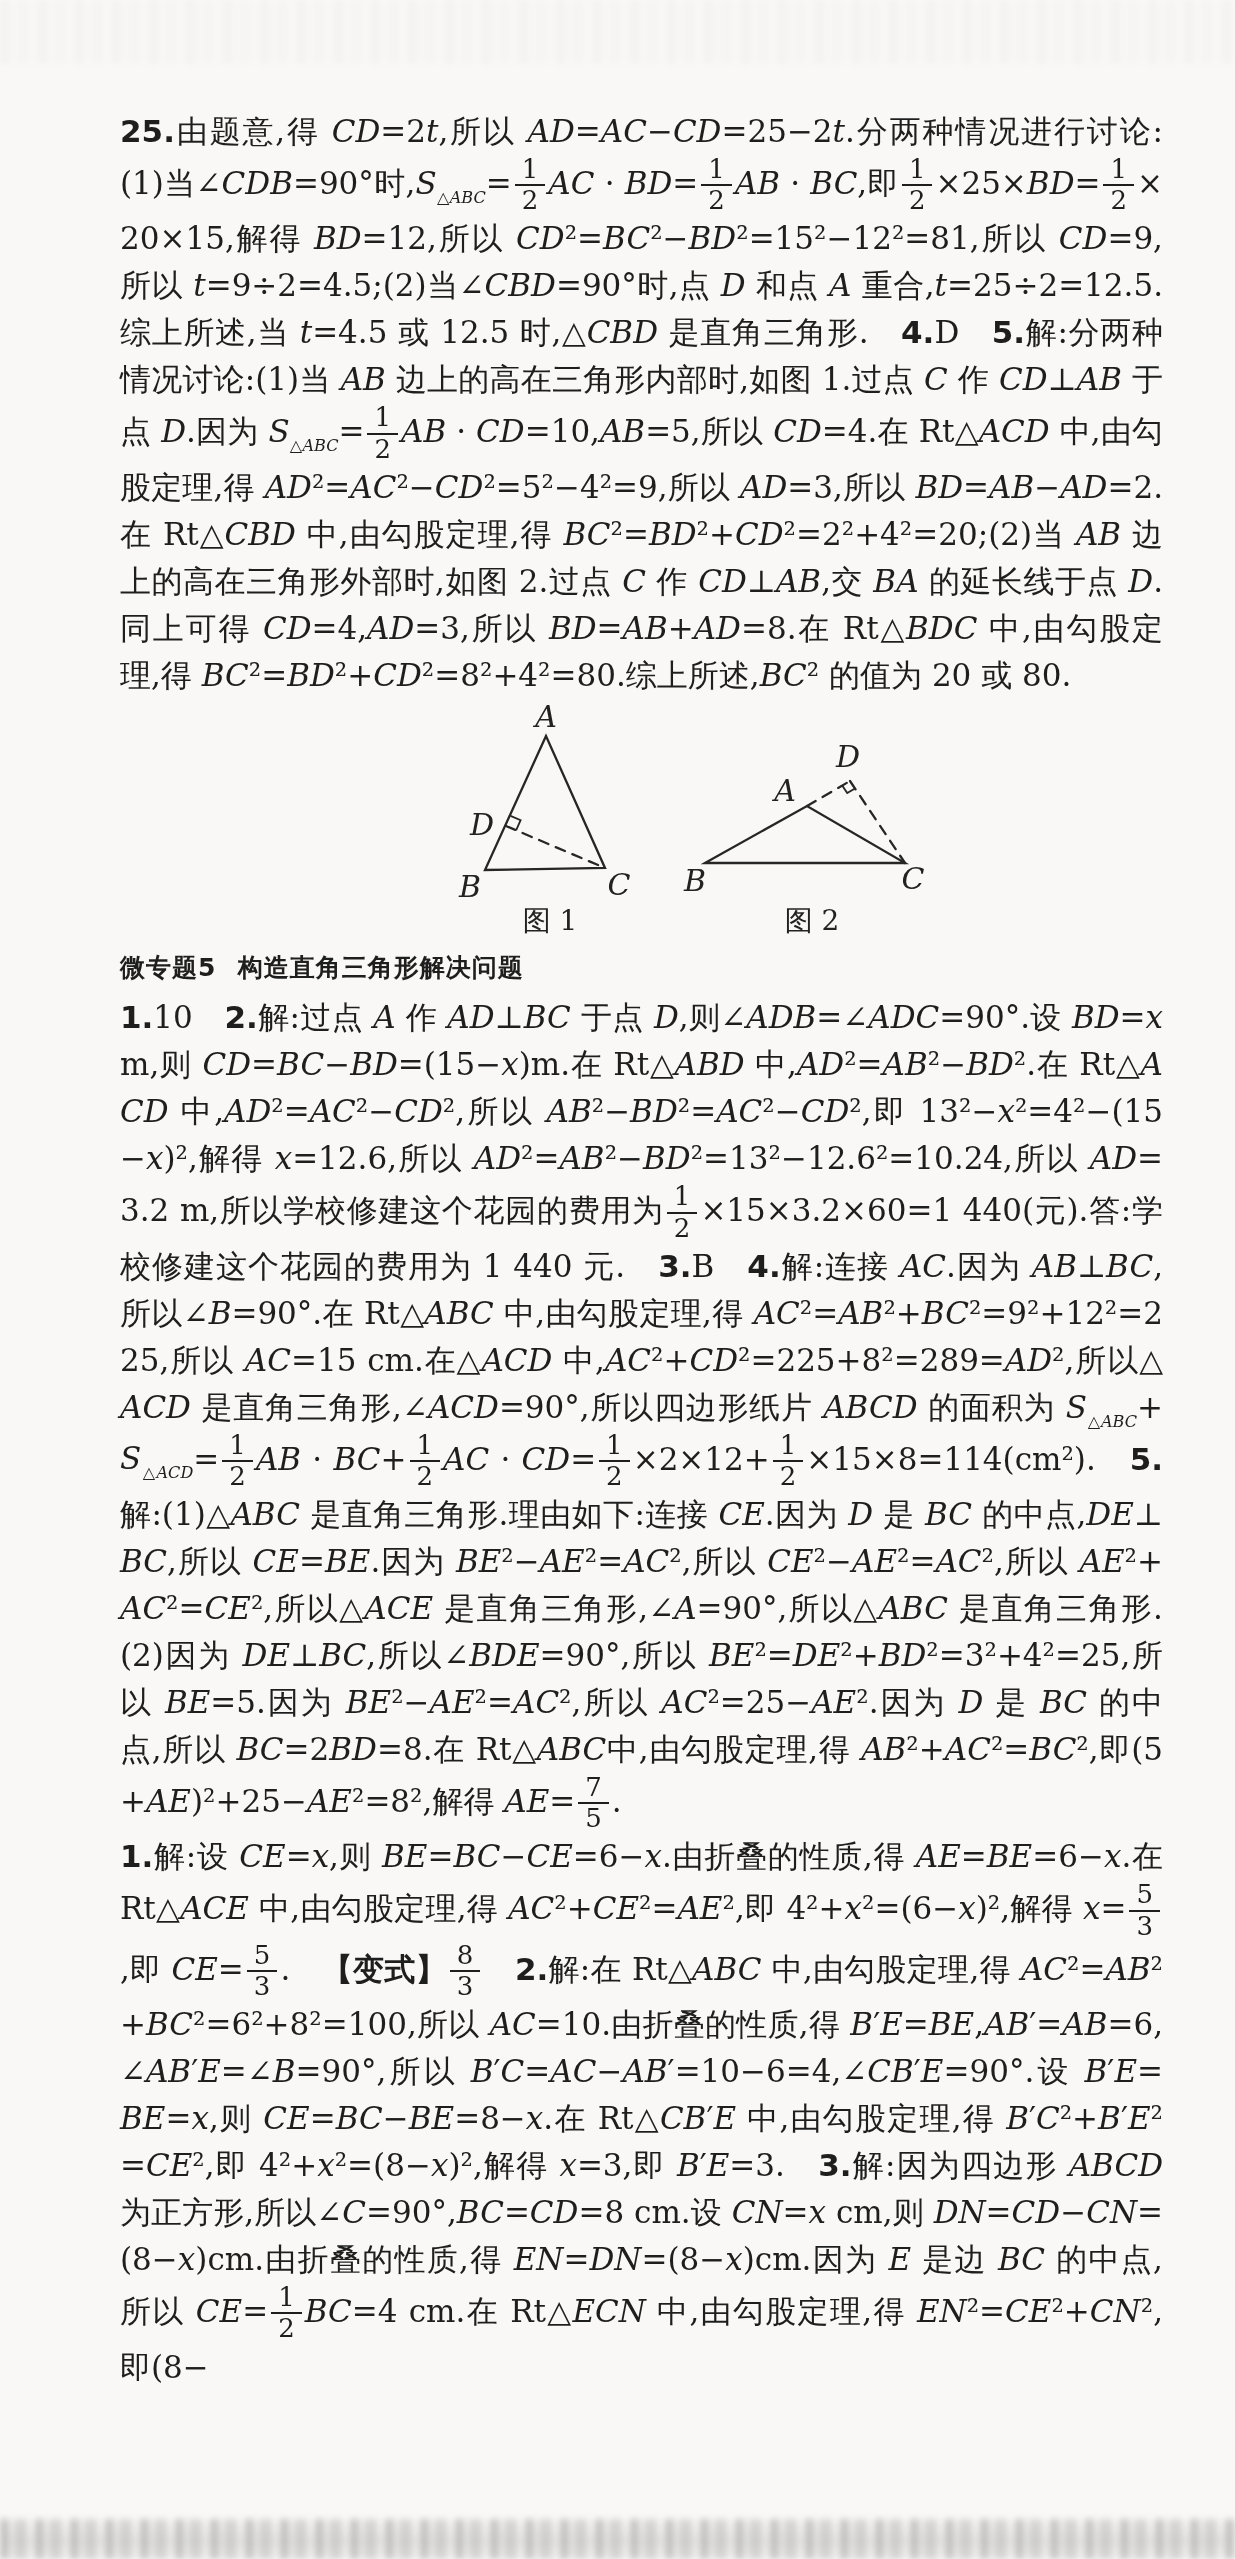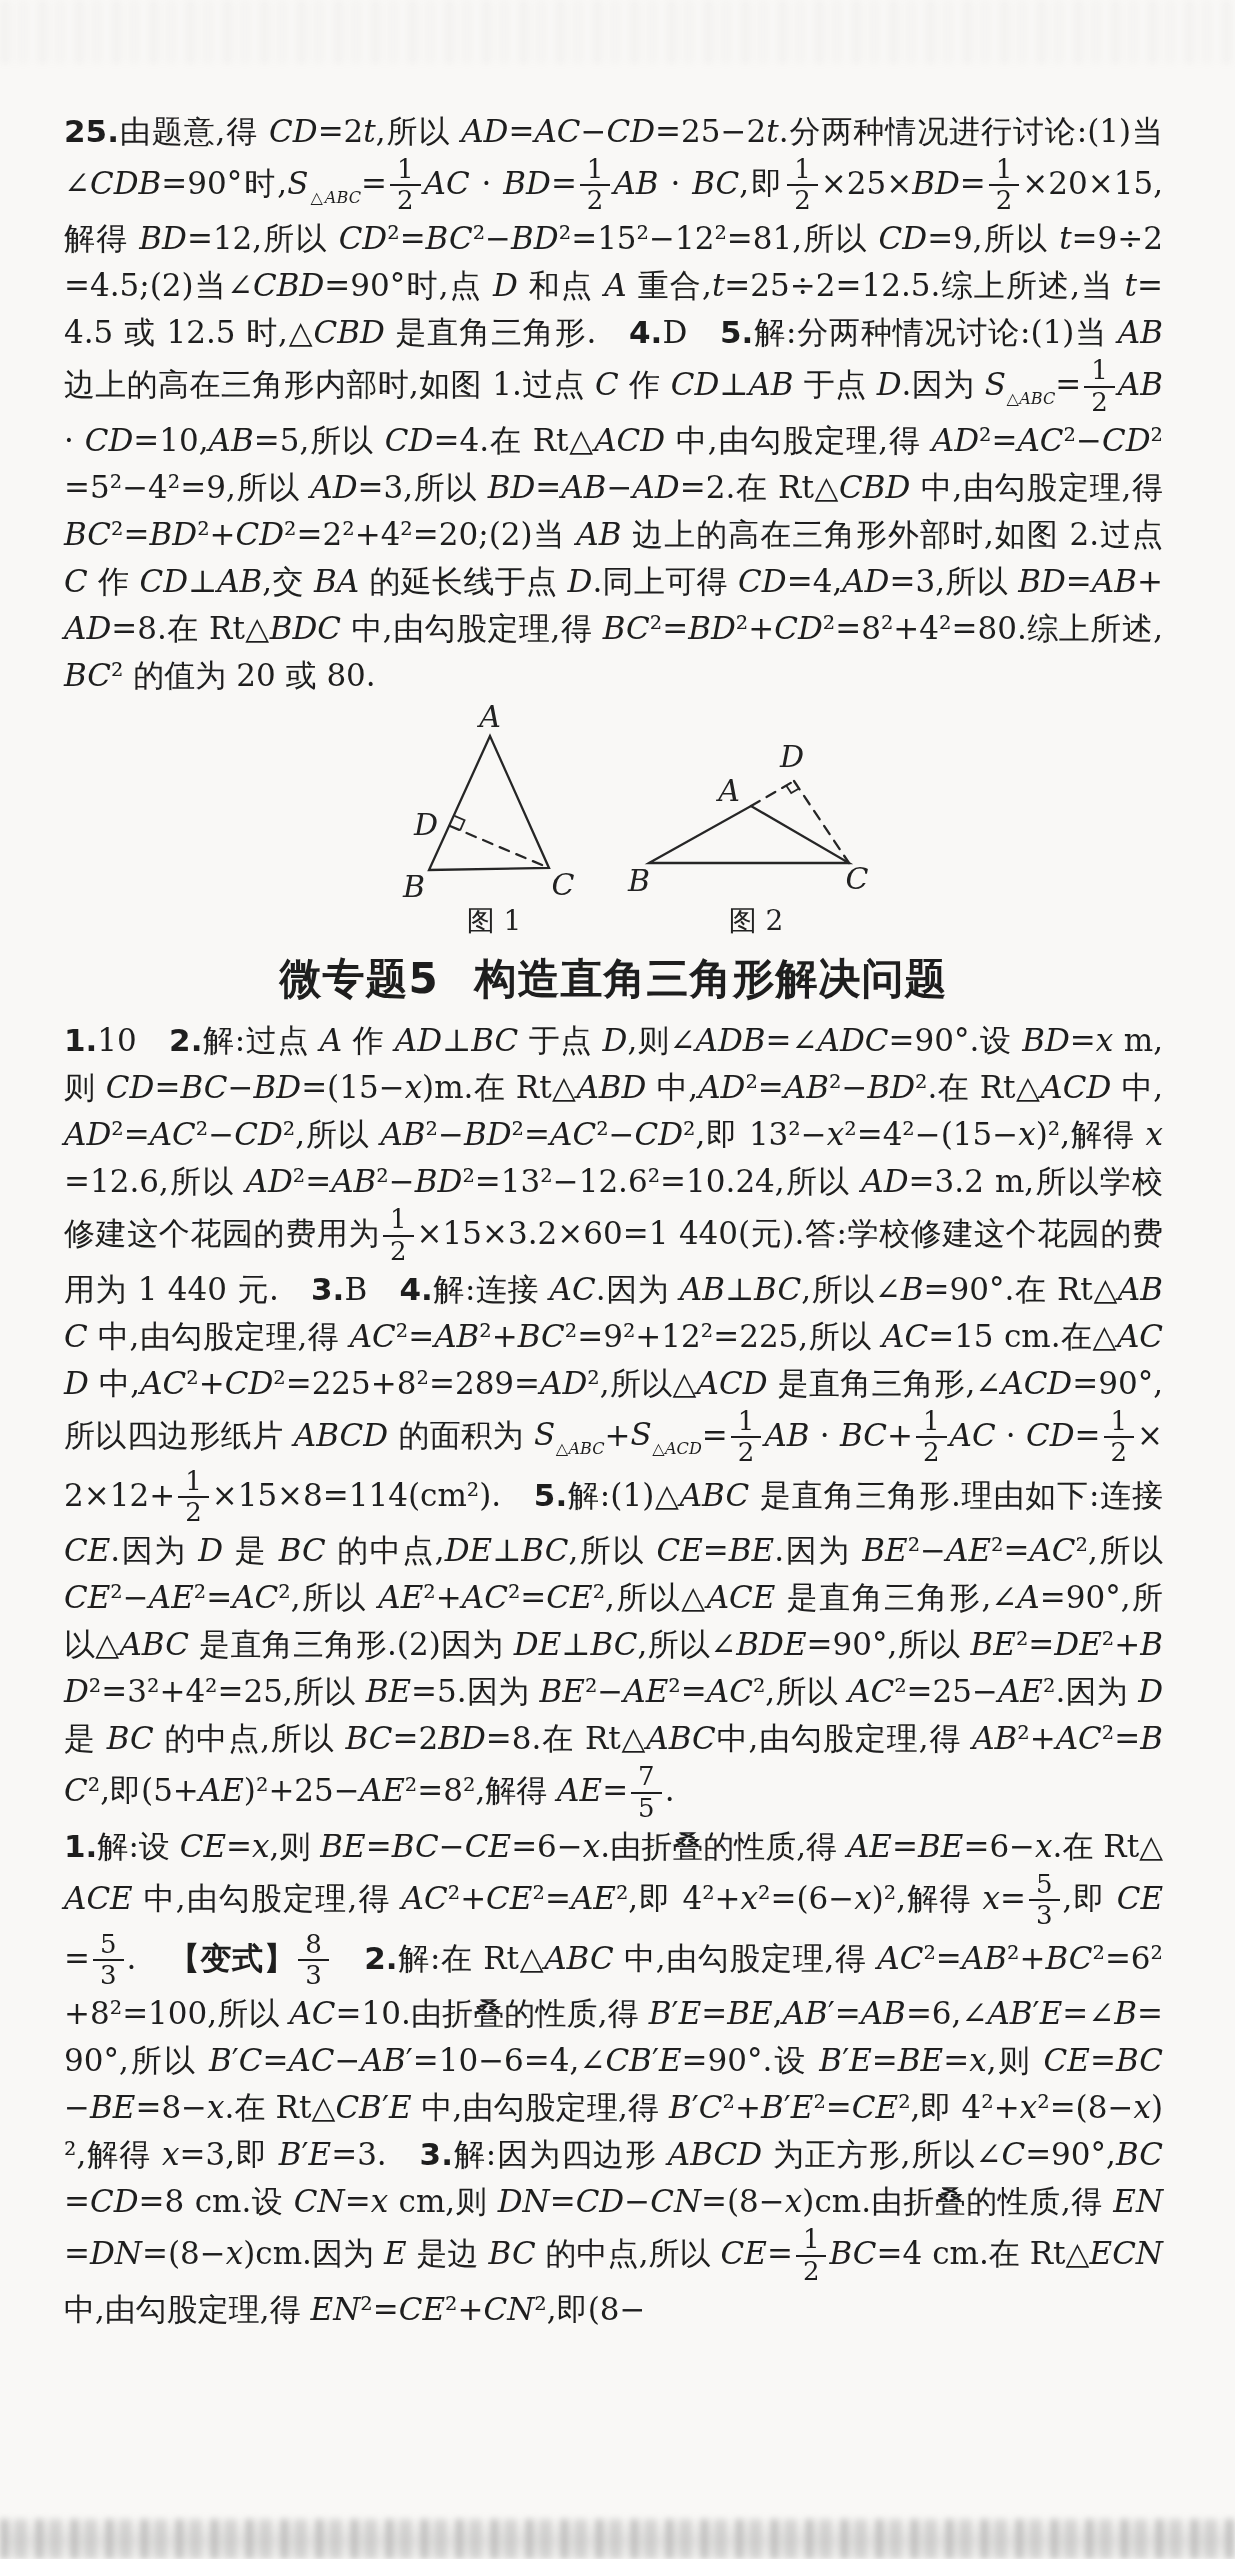--- a/index.html
+++ b/index.html
@@ -3,38 +3,38 @@
 <meta charset="utf-8">
 <style>
   html,body{margin:0;padding:0;}
   body{width:1235px;height:2559px;background:#efeeec;}
   .page{
     position:relative;width:1235px;height:2559px;overflow:hidden;
     background:#f9f8f6;color:#1e1e1e;
     font-family:"DejaVu Serif","DejaVu Sans",serif;
   }
   .content{
-    padding:108px 72px 0 64px;
+    padding:108px 72px 0 120px;
     font-size:31px;line-height:47px;
     text-align:justify;word-break:break-all;
   }
   .para{margin:0;}
   .c{font-family:"DejaVu Serif","DejaVu Sans",serif;}
   .m{font-family:"DejaVu Serif","DejaVu Sans",serif;}
   .m i{font-style:italic;}
   .bd{font-weight:700;font-family:"DejaVu Sans","DejaVu Serif",sans-serif;}
   .frac{
     display:inline-flex;flex-direction:column;align-items:center;
     vertical-align:middle;line-height:1.12;font-size:0.84em;margin:0 3px;
   }
   .frac .fn{padding:0 7px;border-bottom:2px solid #1e1e1e;}
   .frac .fd{padding:0 7px;}
   .ssubw sub{font-size:0.52em;line-height:1;vertical-align:-0.55em;letter-spacing:0;}
   .heading{
-    text-align:center;font-weight:700;font-size:42px;line-height:1.35;
+    text-align:left;font-weight:700;font-size:25px;line-height:1.35;
     margin:16px 0 10px 0;letter-spacing:1px;
     font-family:"DejaVu Sans","DejaVu Serif",sans-serif;
   }
   .heading .hgap{display:inline-block;width:0.85em;}
   .figures{position:relative;height:232px;margin:4px 0 0 0;}
   .figures svg{position:absolute;left:0;top:0;}
   .fline{stroke:#262626;stroke-width:2.3;fill:none;stroke-linejoin:miter;stroke-linecap:round;}
   .fdash{stroke:#262626;stroke-width:2.3;fill:none;stroke-dasharray:10 8;stroke-linecap:round;}
   .fsq{stroke:#262626;stroke-width:1.8;fill:none;}
   .vlabel{font-family:"DejaVu Serif",serif;font-style:italic;font-size:30px;fill:#222;}

